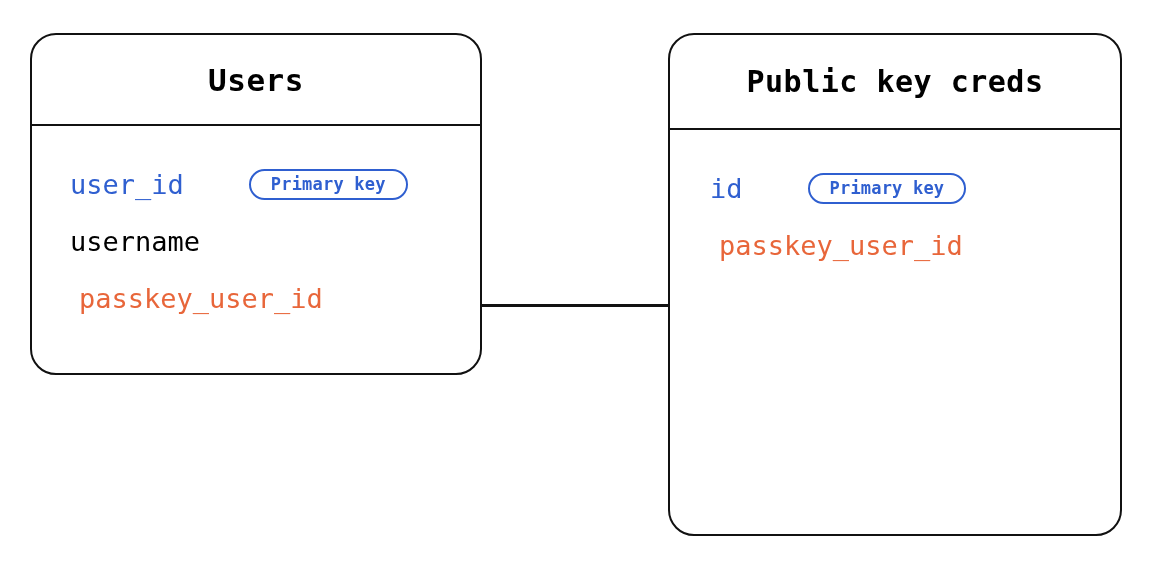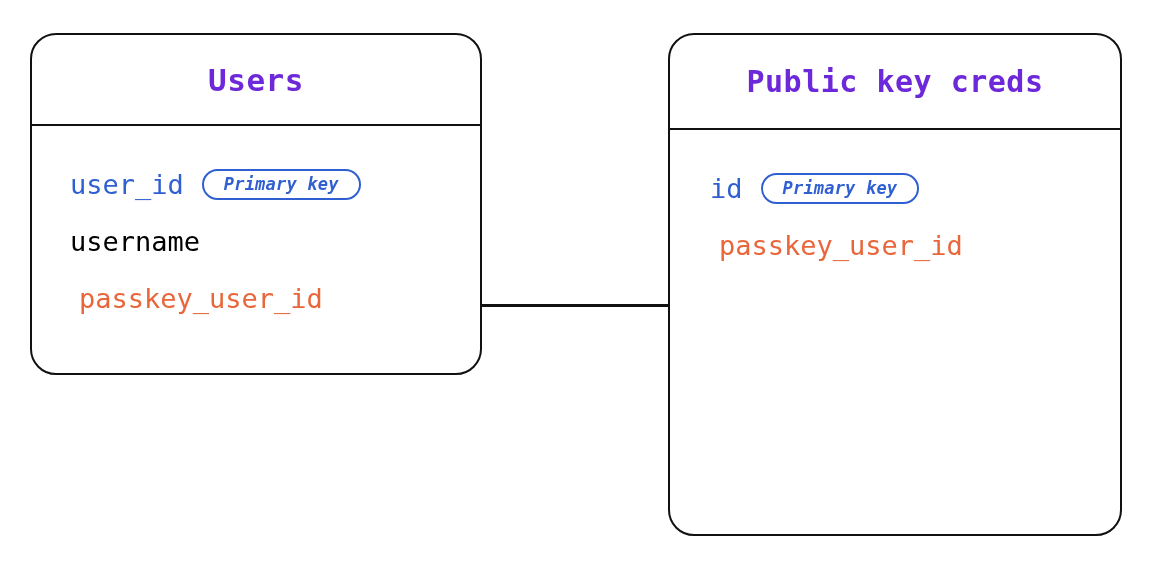--- a/index.html
+++ b/index.html
@@ -54,35 +54,36 @@
     border-bottom: 2.5px solid #111111;
   }
   #entity-users .entity-header { height: 91px; }
   #entity-pkcreds .entity-header { height: 95px; }
 
   .entity-title {
     font-family: "DejaVu Sans Mono", "Liberation Mono", monospace;
     font-weight: bold;
     font-size: 31px;
     letter-spacing: 0.5px;
-    color: #6d28d9;
+    color: #000000;
     white-space: pre;
   }
   #entity-pkcreds .entity-title { font-size: 30px; }
 
   .entity-fields {
     box-sizing: border-box;
     padding: 30px 0 0 38px;
   }
   #entity-pkcreds .entity-fields { padding-left: 40px; padding-top: 30px; }
 
   .field-row {
     display: flex;
     align-items: center;
     height: 57px;
+    gap: 47px;
   }
 
   .field-name {
     font-family: "DejaVu Sans Mono", "Liberation Mono", monospace;
     font-size: 27px;
     color: #000000;
     white-space: pre;
     line-height: 1;
   }
   .field-name.key   { color: #2f5fd0; }
@@ -93,21 +94,20 @@
     display: inline-flex;
     align-items: center;
     justify-content: center;
     box-sizing: border-box;
     margin-left: 18px;
     height: 31px;
     padding: 8px 20px;
     border: 2px solid #2f5fd0;
     border-radius: 16px;
     background: #ffffff;
-    font-style: italic;
   }
   .pk-badge-label {
     font-family: "DejaVu Sans Mono", "Liberation Mono", monospace;
     font-weight: bold;
     font-size: 17px;
     letter-spacing: 0.2px;
     color: #2f5fd0;
     white-space: pre;
     line-height: 1;
   }

